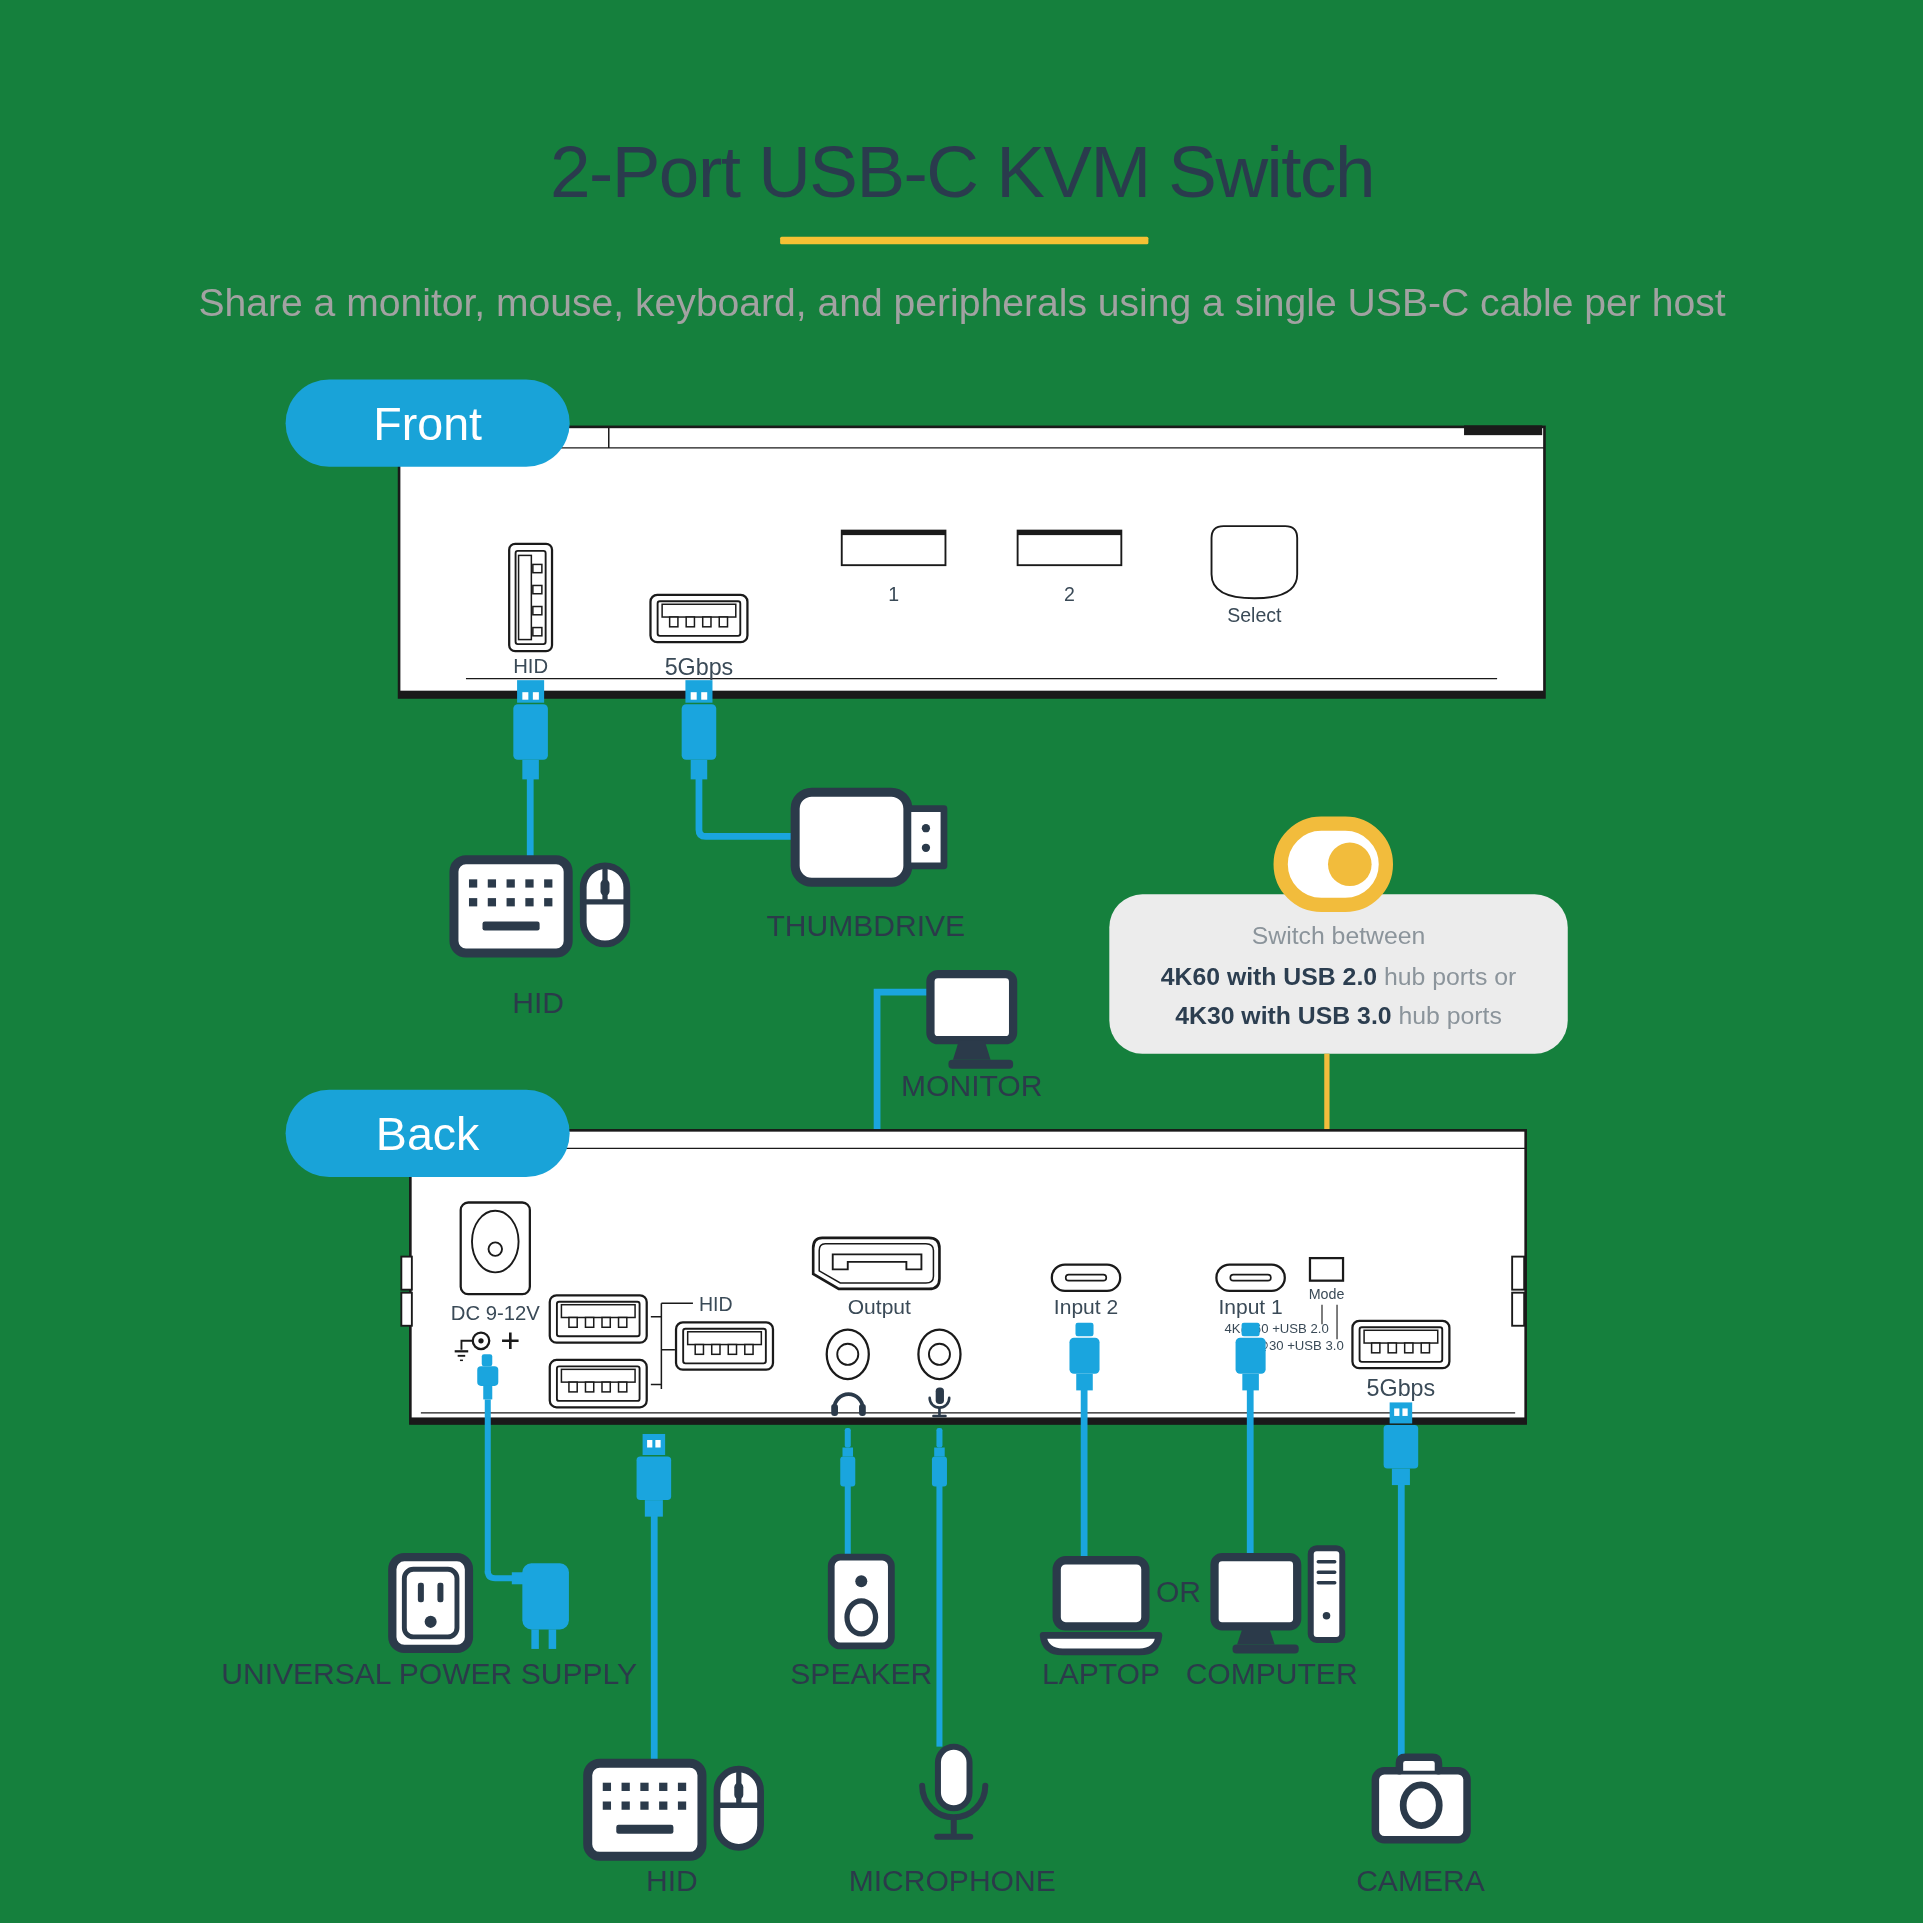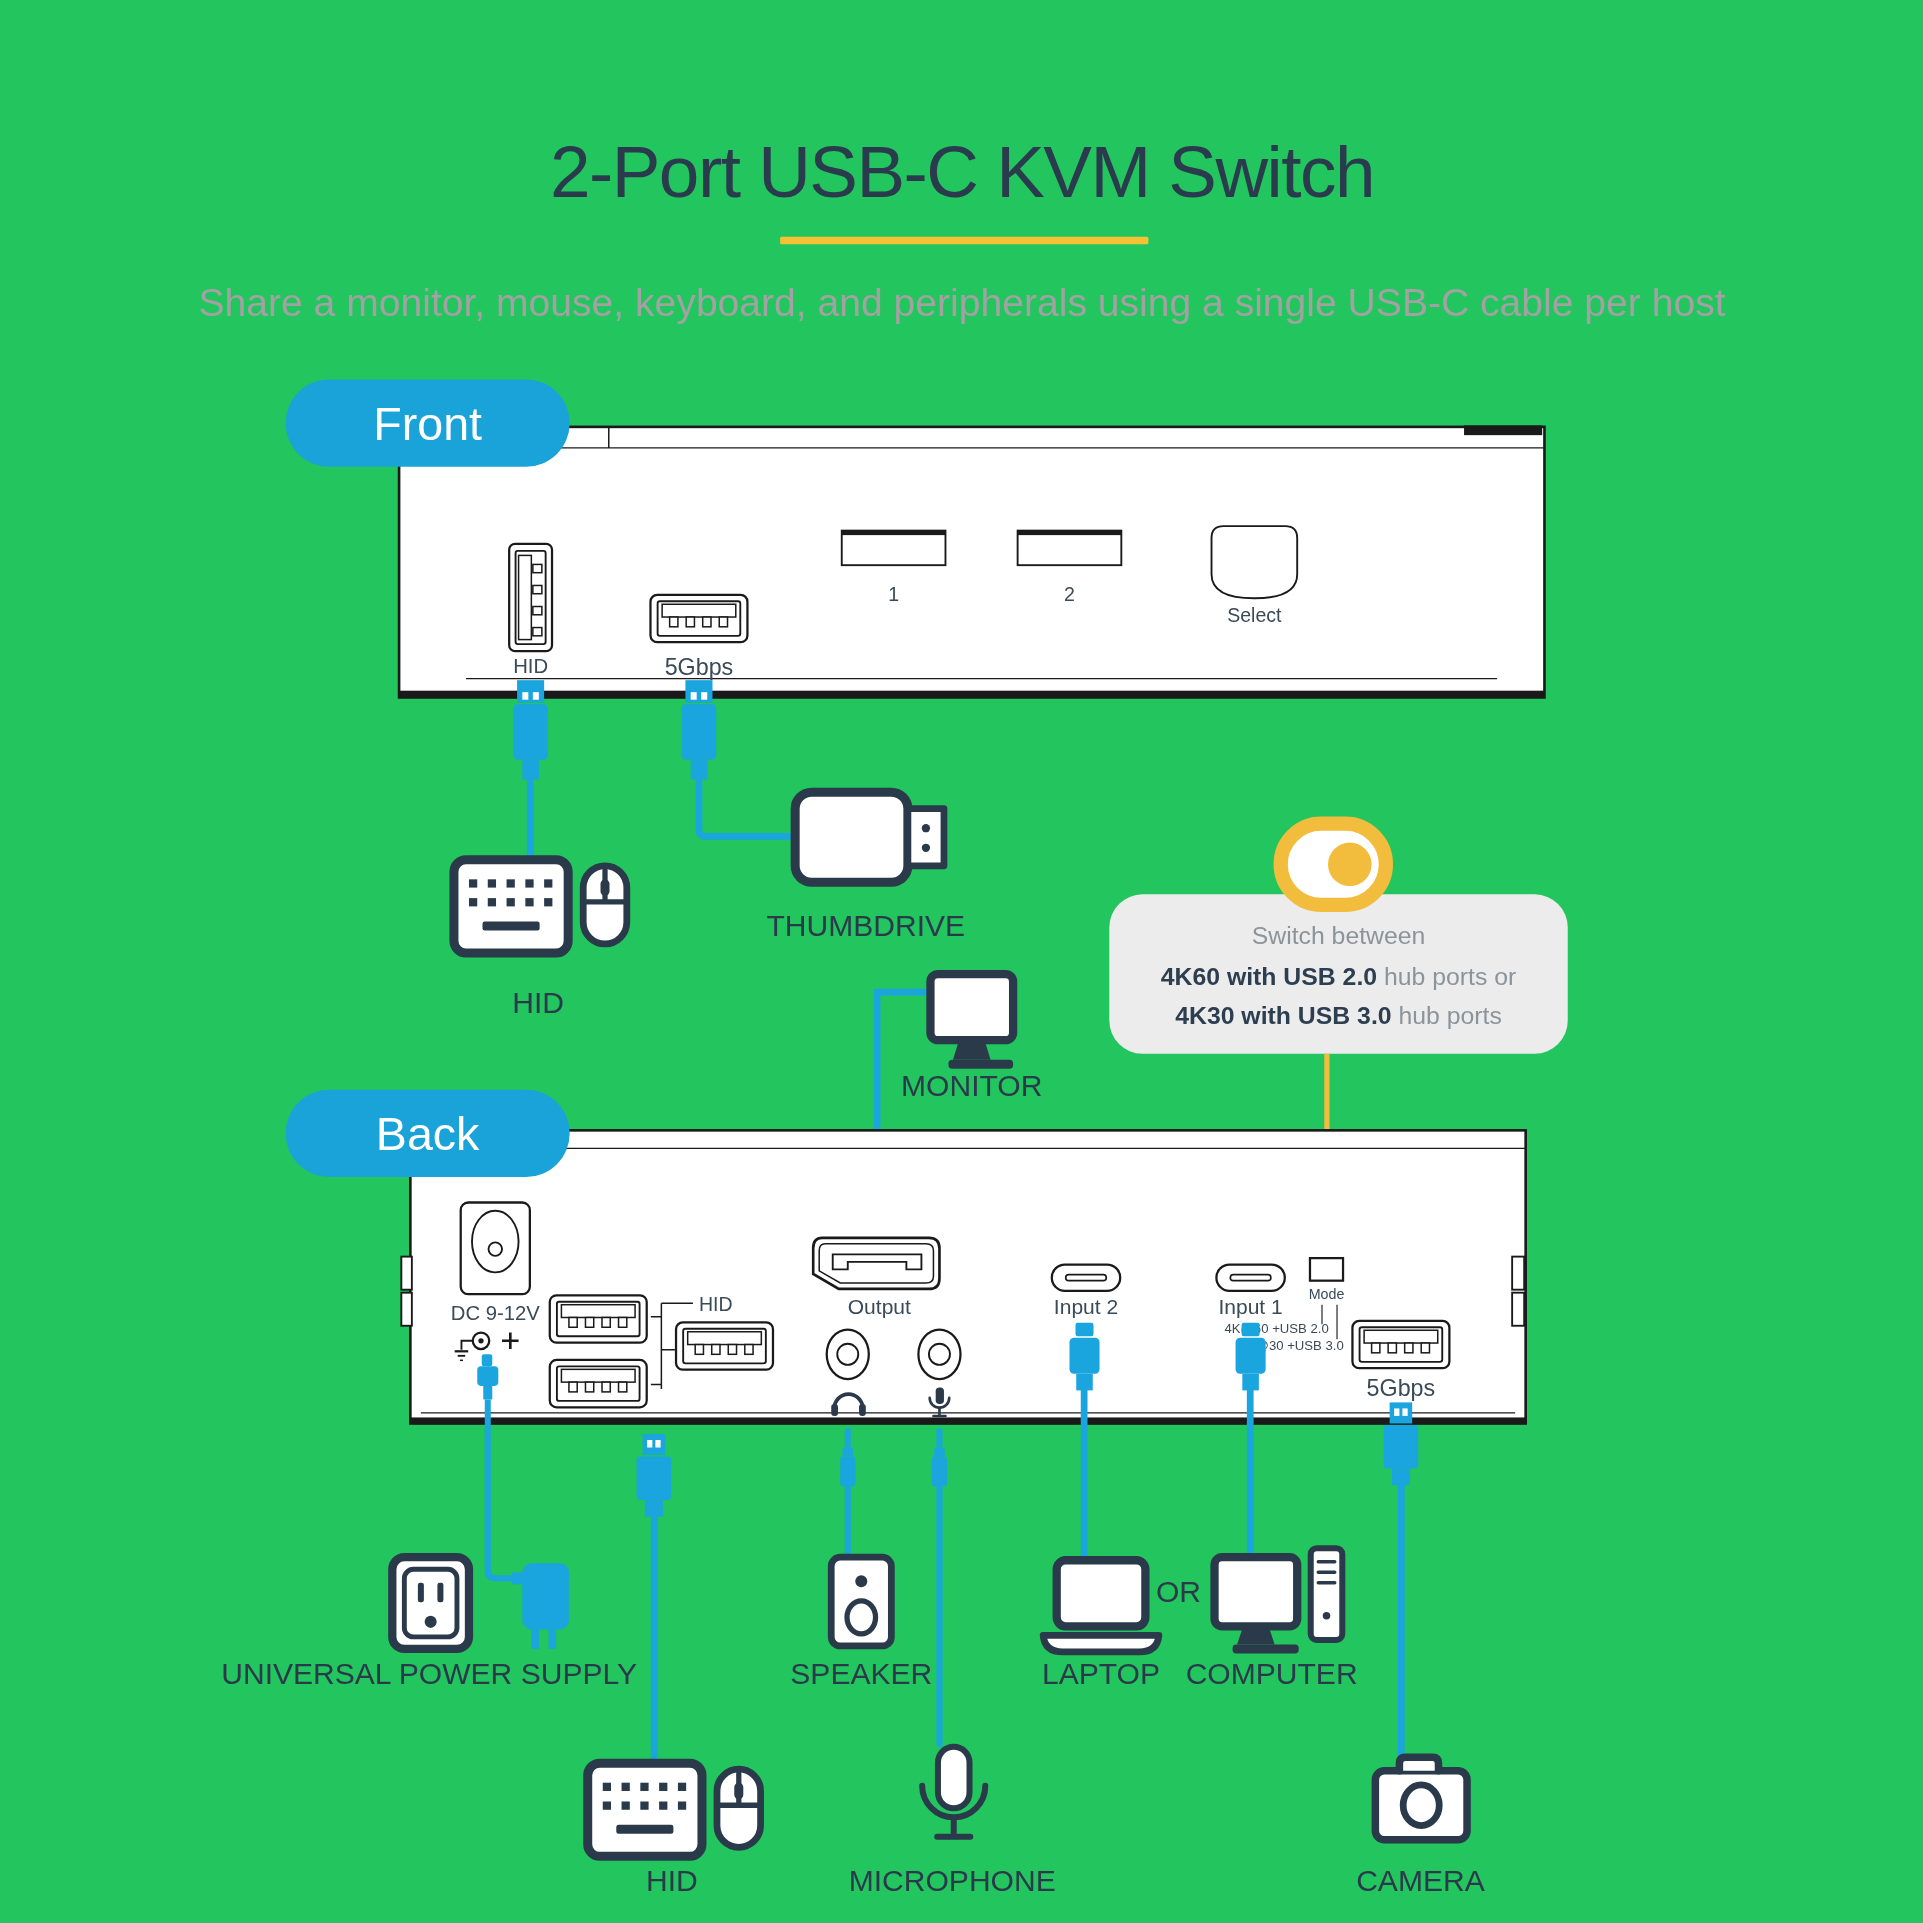--- a/index.html
+++ b/index.html
@@ -1,16 +1,16 @@
 <!DOCTYPE html>
 <html style="font-size:12px"><head>
 <meta charset="utf-8">
 <style>
   html,body{margin:0;padding:0;background:#ffffff;}
-  .stage{width:1924px;height:1924px;position:relative;background:#22c55e;}
+  .stage{width:1924px;height:1924px;position:relative;background:#15803d;}
   svg{display:block;}
   text{font-family:"Liberation Sans","DejaVu Sans",sans-serif;}
   .mid{text-anchor:middle;}
   .end{text-anchor:end;}
   .ttl{font-size:97px;fill:#2A3B4D;letter-spacing:-2px;}
   .sub{font-size:52px;fill:#A2A2A2;}
   .pillT{font-size:62px;fill:#ffffff;}
   .lbl{fill:#3A4A57;}
   .dev{font-size:40px;fill:#2B3A4A;}
   .cal{font-size:33px;fill:#8B949B;}

